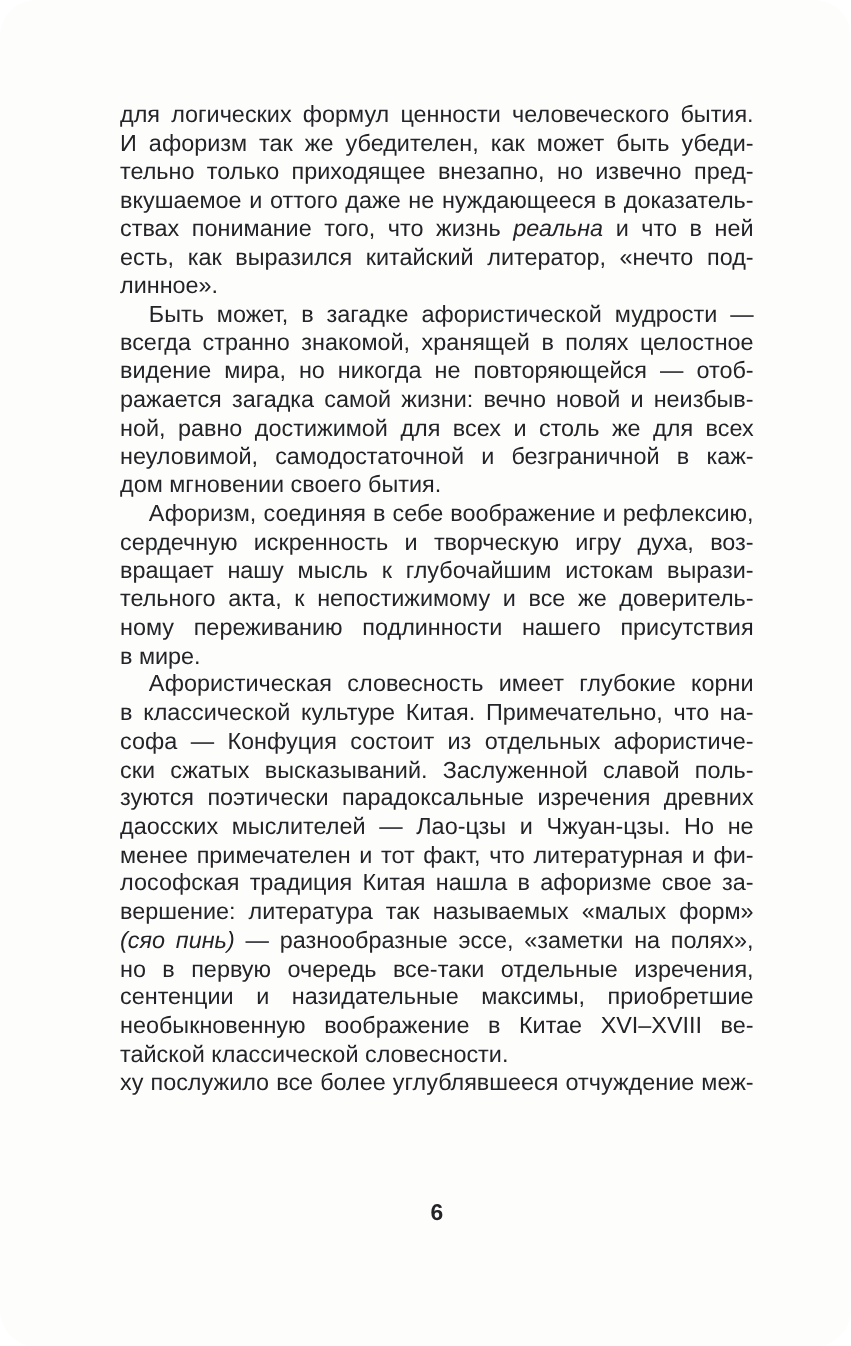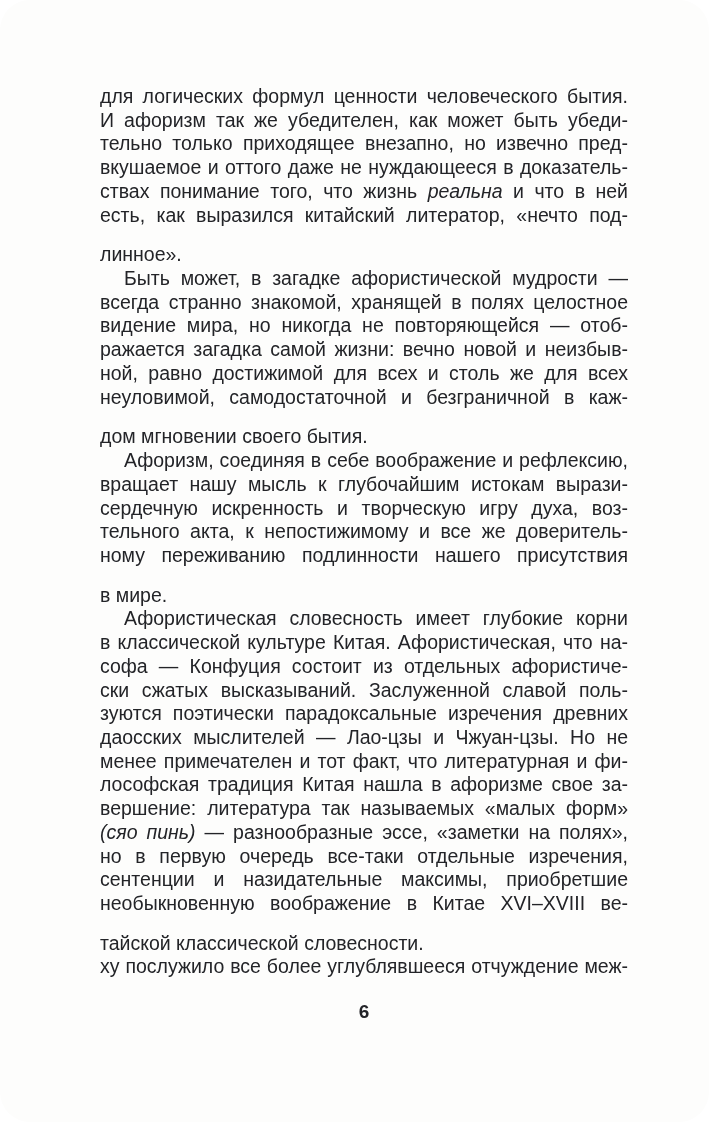--- a/index.html
+++ b/index.html
@@ -25,21 +25,20 @@
     font-size: 19.5px;
     line-height: 23.72px;
   }
   .para .line {
     text-align: justify;
     text-align-last: justify;
     white-space: normal;
   }
   .para .line.last {
     text-align-last: left;
-    margin-top: 16px;
   }
   .para.indent .line.first {
     text-indent: 24px;
   }
   .line i {
     font-style: italic;
   }
   .page-number {
     position: absolute;
     left: 100px;
@@ -69,29 +68,29 @@
         <div class="line first"><span>Быть может, в загадке афористической мудрости —</span></div>
         <div class="line"><span>всегда странно знакомой, хранящей в полях целостное</span></div>
         <div class="line"><span>видение мира, но никогда не повторяющейся — отоб-</span></div>
         <div class="line"><span>ражается загадка самой жизни: вечно новой и неизбыв-</span></div>
         <div class="line"><span>ной, равно достижимой для всех и столь же для всех</span></div>
         <div class="line"><span>неуловимой, самодостаточной и безграничной в каж-</span></div>
         <div class="line last"><span>дом мгновении своего бытия.</span></div>
       </div>
       <div class="para indent">
         <div class="line first"><span>Афоризм, соединяя в себе воображение и рефлексию,</span></div>
+        <div class="line"><span>сердечную искренность и творческую игру духа, воз-</span></div>
         <div class="line"><span>вращает нашу мысль к глубочайшим истокам вырази-</span></div>
-        <div class="line"><span>сердечную искренность и творческую игру духа, воз-</span></div>
         <div class="line"><span>тельного акта, к непостижимому и все же доверитель-</span></div>
         <div class="line"><span>ному переживанию подлинности нашего присутствия</span></div>
         <div class="line last"><span>в мире.</span></div>
       </div>
       <div class="para indent">
         <div class="line first"><span>Афористическая словесность имеет глубокие корни</span></div>
-        <div class="line"><span>в классической культуре Китая. Афористическая, что на-</span></div>
+        <div class="line"><span>в классической культуре Китая. Примечательно, что на-</span></div>
         <div class="line"><span>софа — Конфуция состоит из отдельных афористиче-</span></div>
         <div class="line"><span>ски сжатых высказываний. Заслуженной славой поль-</span></div>
         <div class="line"><span>зуются поэтически парадоксальные изречения древних</span></div>
         <div class="line"><span>даосских мыслителей — Лао-цзы и Чжуан-цзы. Но не</span></div>
         <div class="line"><span>менее примечателен и тот факт, что литературная и фи-</span></div>
         <div class="line"><span>лософская традиция Китая нашла в афоризме свое за-</span></div>
         <div class="line"><span>вершение: литература так называемых «малых форм»</span></div>
         <div class="line"><i>(сяо пинь)</i><span> — разнообразные эссе, «заметки на полях»,</span></div>
         <div class="line"><span>но в первую очередь все-таки отдельные изречения,</span></div>
         <div class="line"><span>сентенции и назидательные максимы, приобретшие</span></div>

